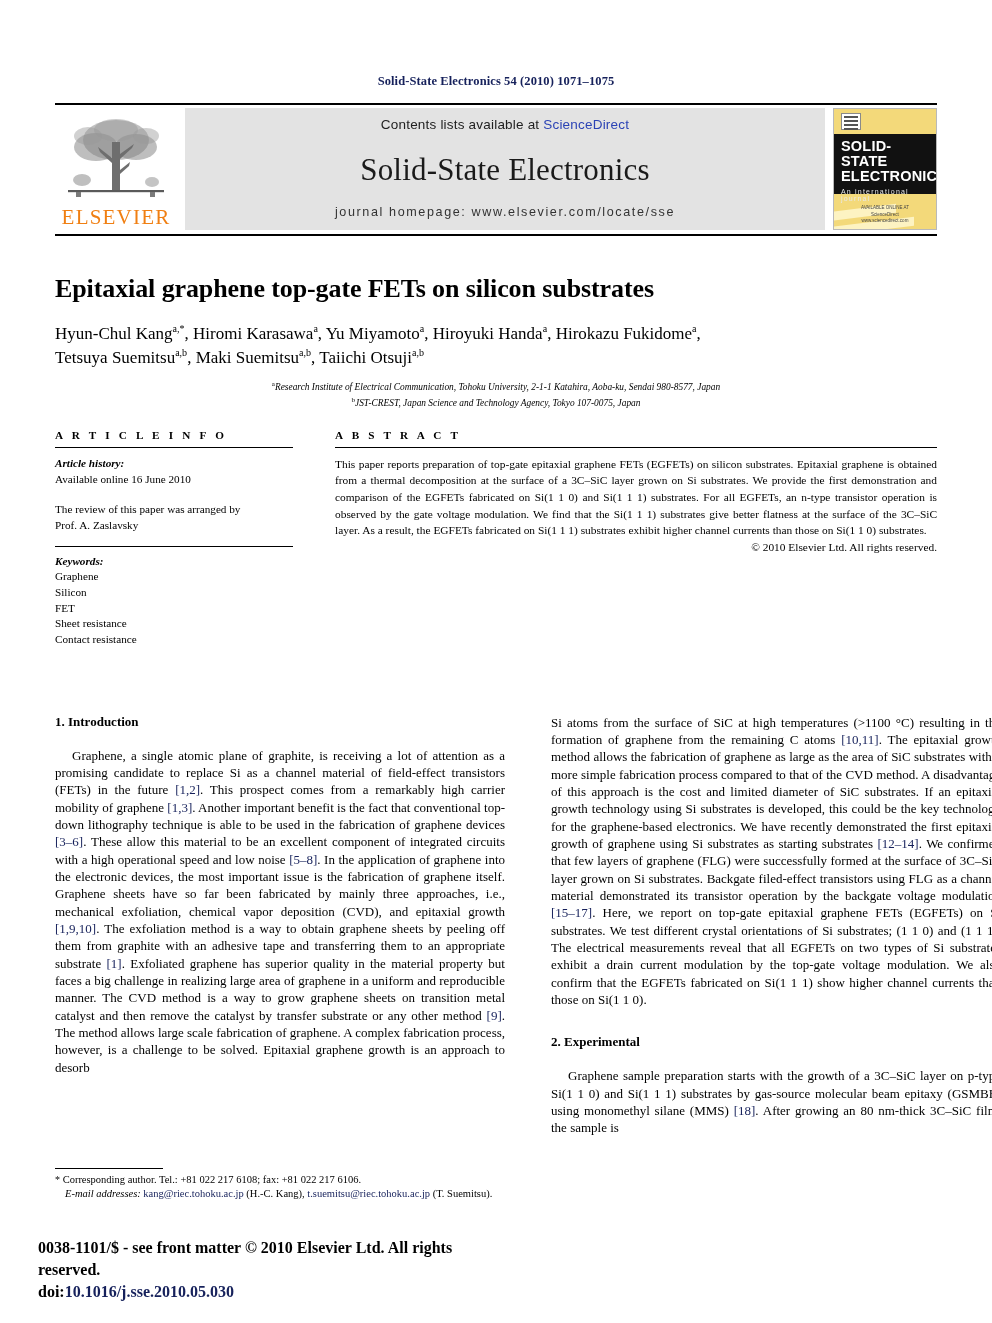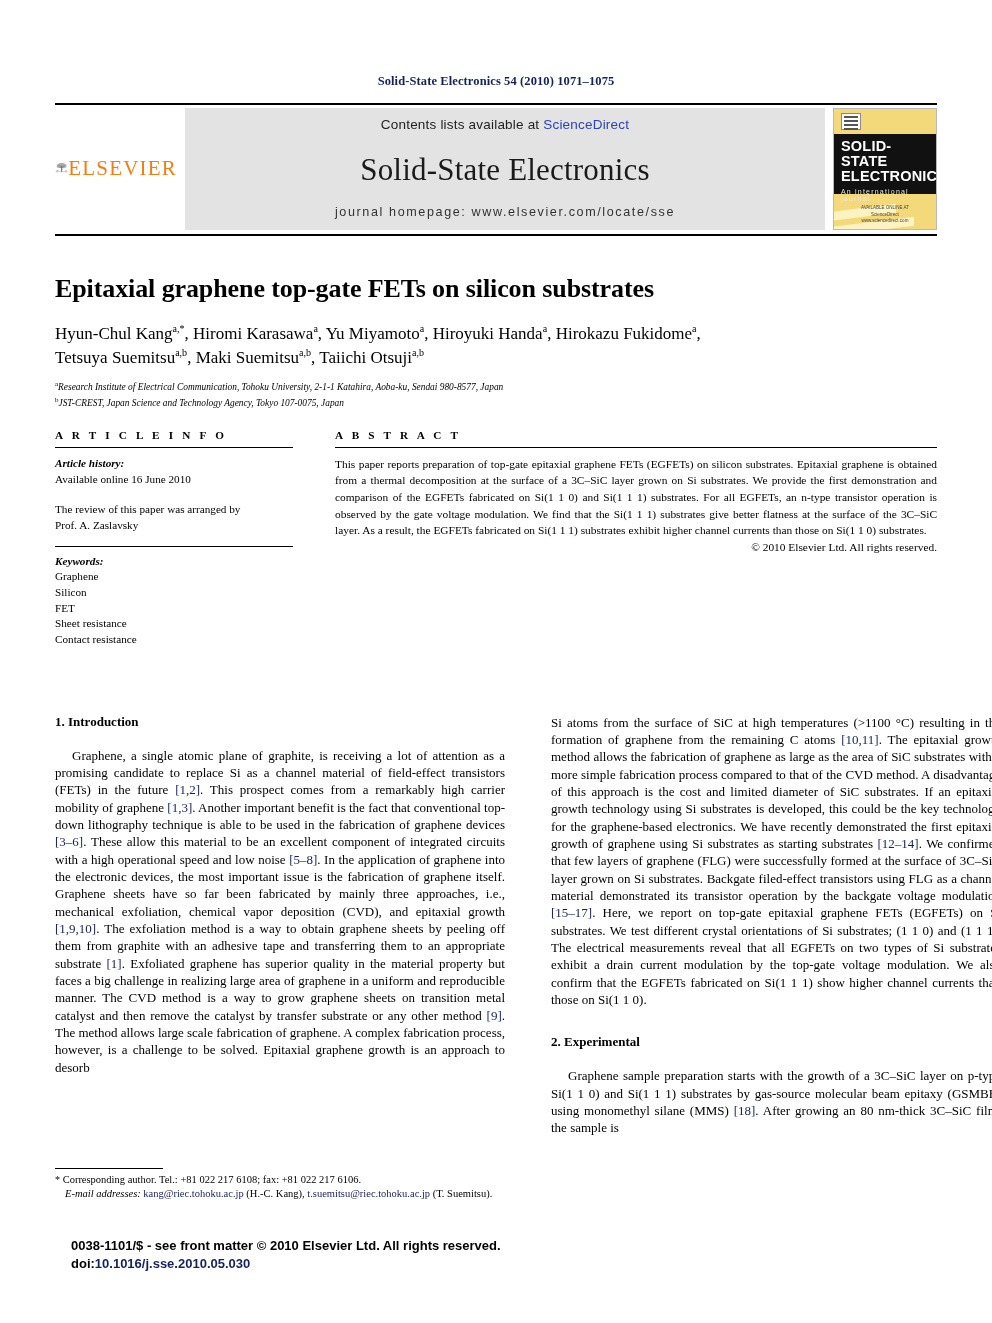--- a/index.html
+++ b/index.html
@@ -35,21 +35,21 @@
   .masthead {
     display: flex;
     align-items: stretch;
     height: 122px;
     margin-top: 3px;
   }
   .elsevier-logo {
     width: 122px;
     flex: 0 0 122px;
     display: flex;
-    flex-direction: row;
+    flex-direction: column;
     justify-content: flex-end;
     align-items: center;
     padding-bottom: 2px;
   }
   .elsevier-tree { width: 108px; height: 92px; display:block; }
   .elsevier-word {
     font-family: "Liberation Serif", serif;
     color: #F07F12;
     font-size: 21px;
     letter-spacing: 1.2px;
@@ -149,20 +149,21 @@
     line-height: 1.42;
     margin-top: 16px;
   }
   .authors sup { font-size: 10px; vertical-align: super; }
   .affiliations {
     margin-top: 9px;
     font-family: "Liberation Serif", serif;
     font-style: italic;
     font-size: 9.4px;
     line-height: 1.45;
+    text-align: center;
   }
   .affiliations sup { font-style: normal; font-size: 7px; vertical-align: super; }
 
   
   .infoblock {
     display: flex;
     margin-top: 18px;
   }
   .col-info { width: 258px; flex: 0 0 258px; padding-right: 20px; }
   .col-abs  { flex: 1 1 auto; padding-left: 22px; }
@@ -236,25 +237,25 @@
     font-family: "Liberation Serif", serif;
     font-size: 10.5px;
     line-height: 1.38;
   }
   .fn .star { font-size: 10px; }
   .fn em { font-style: italic; }
   .fn a, .link { color: #16215b; text-decoration: none; }
 
   .issn-block {
     position: absolute;
-    left: 71px;
+    left: 38px;
     top: 1237px;
     width: 460px;
-    font-family: Liberation Sans, sans-serif;
-    font-size: 13px;
+    font-family: Liberation Serif, serif;
+    font-size: 16px;
     line-height: 1.36;
     font-weight: bold;
   }
   .issn-block .doi-num { color: #16215b; font-weight: bold; }
 </style>
 </head>
 <body>
 
 <div class="page">
 

